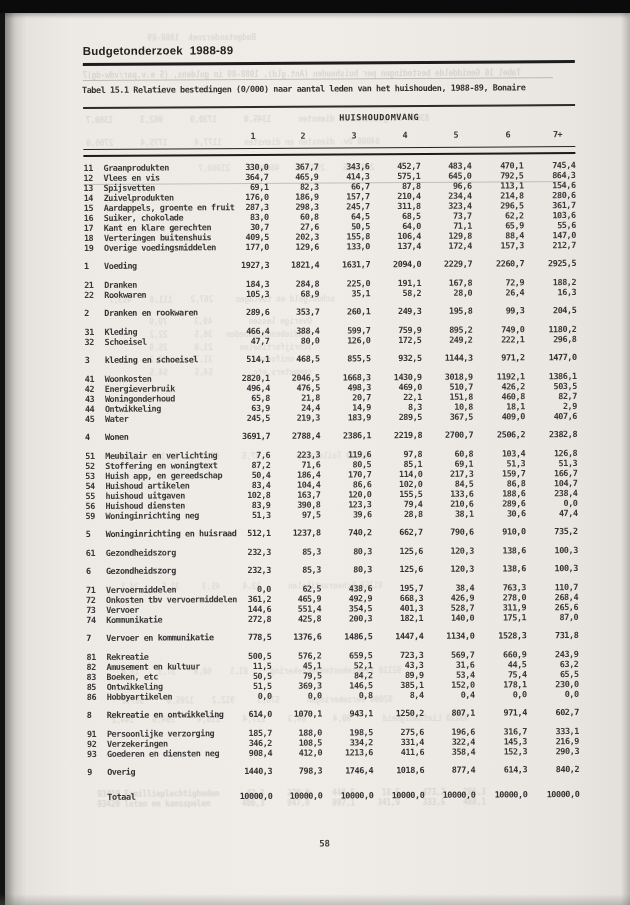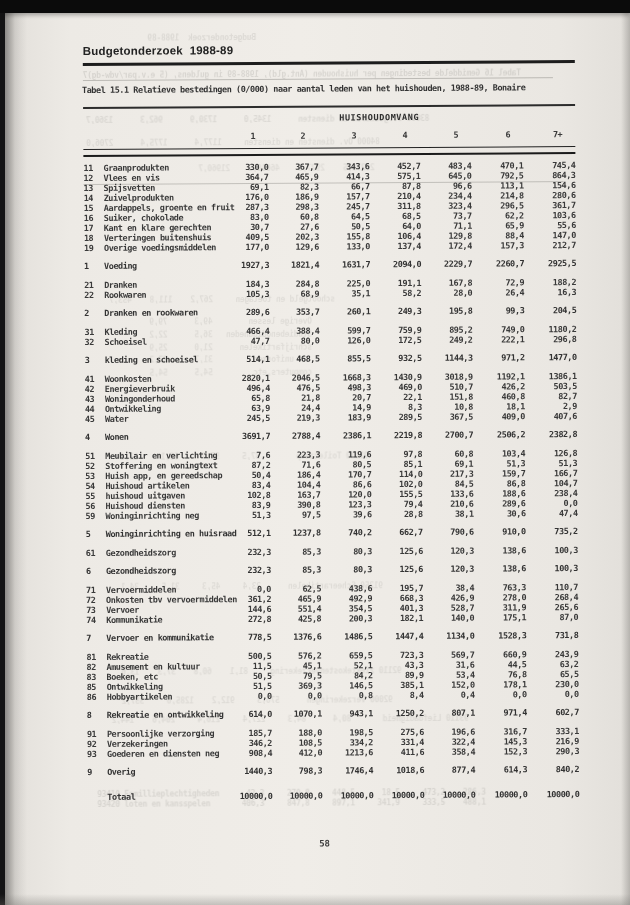--- a/index.html
+++ b/index.html
@@ -528,21 +528,21 @@
           <span class="num">63,2</span>
         </div>
         <div class="row item">
           <span class="code">83</span>
           <span class="label">Boeken, etc</span>
           <span class="num">50,5</span>
           <span class="num">79,5</span>
           <span class="num">84,2</span>
           <span class="num">89,9</span>
           <span class="num">53,4</span>
-          <span class="num">76,8</span>
+          <span class="num">75,4</span>
           <span class="num">65,5</span>
         </div>
         <div class="row item">
           <span class="code">85</span>
           <span class="label">Ontwikkeling</span>
           <span class="num">51,5</span>
           <span class="num">369,3</span>
           <span class="num">146,5</span>
           <span class="num">385,1</span>
           <span class="num">152,0</span>

